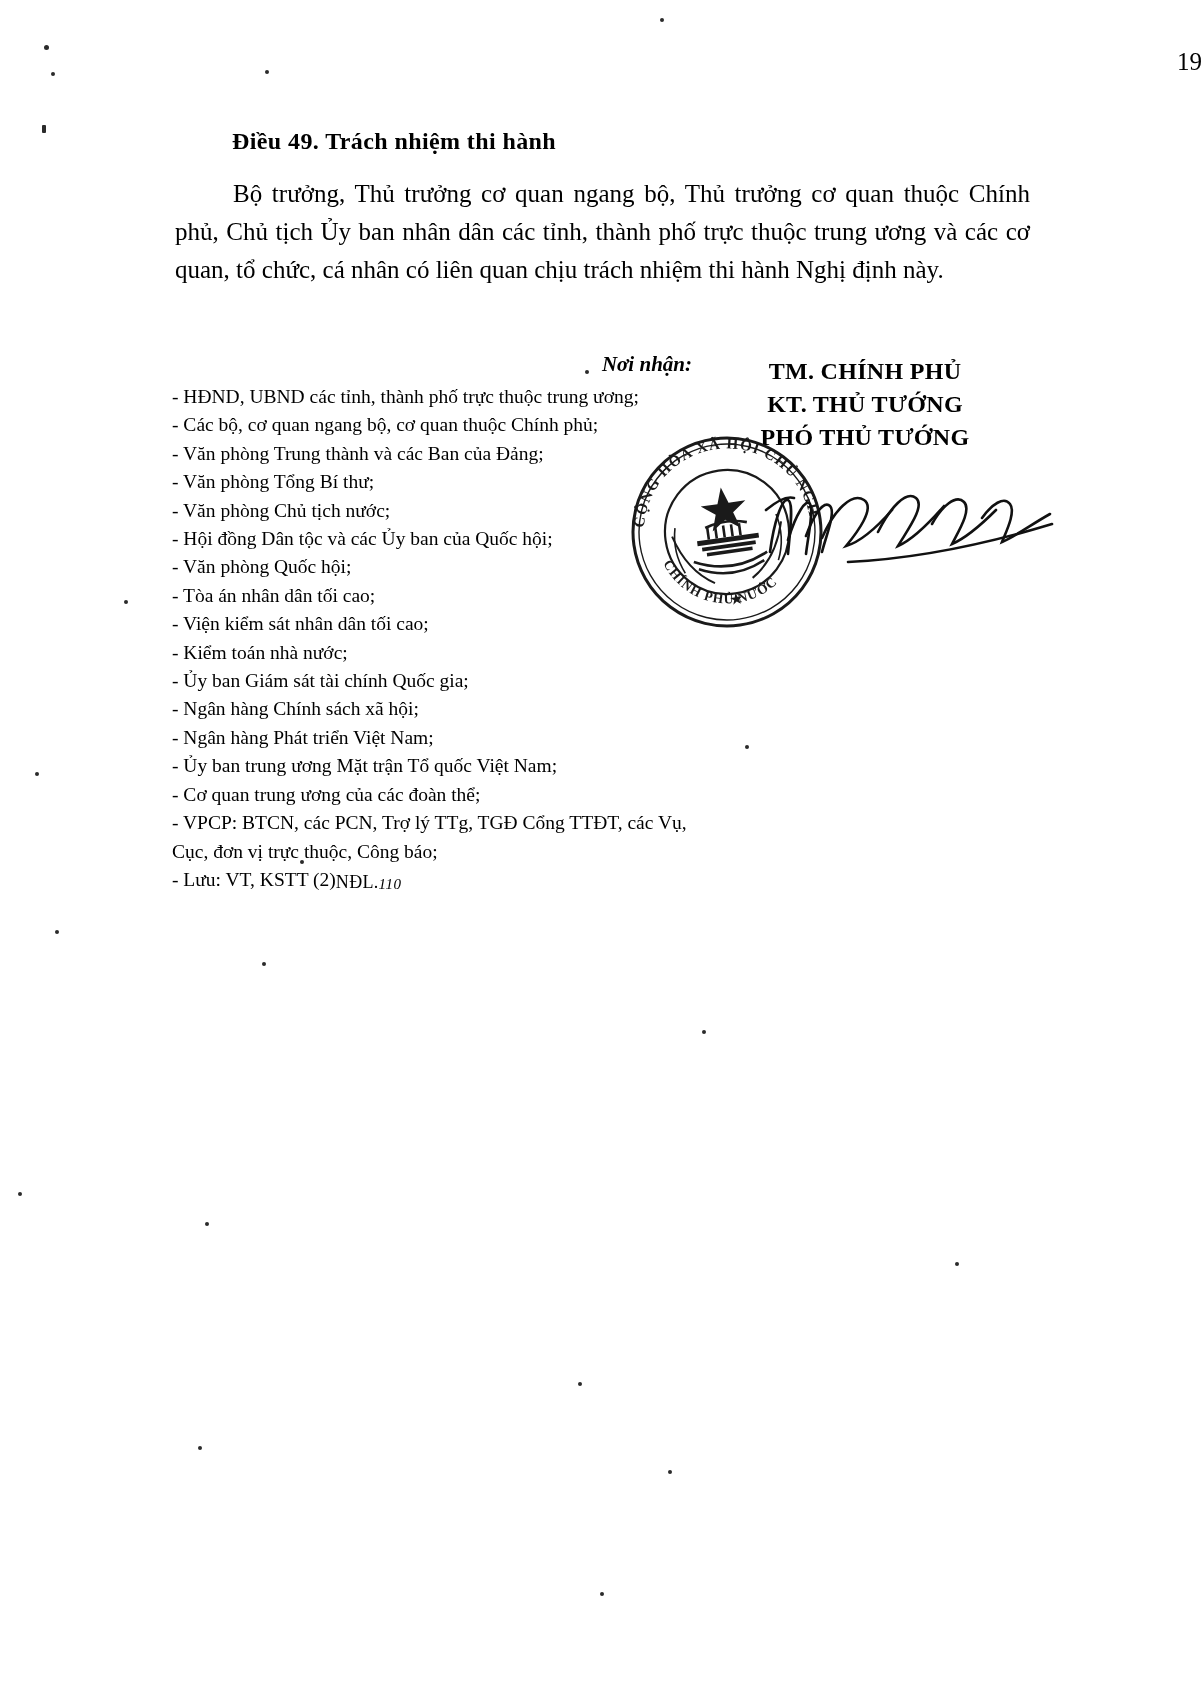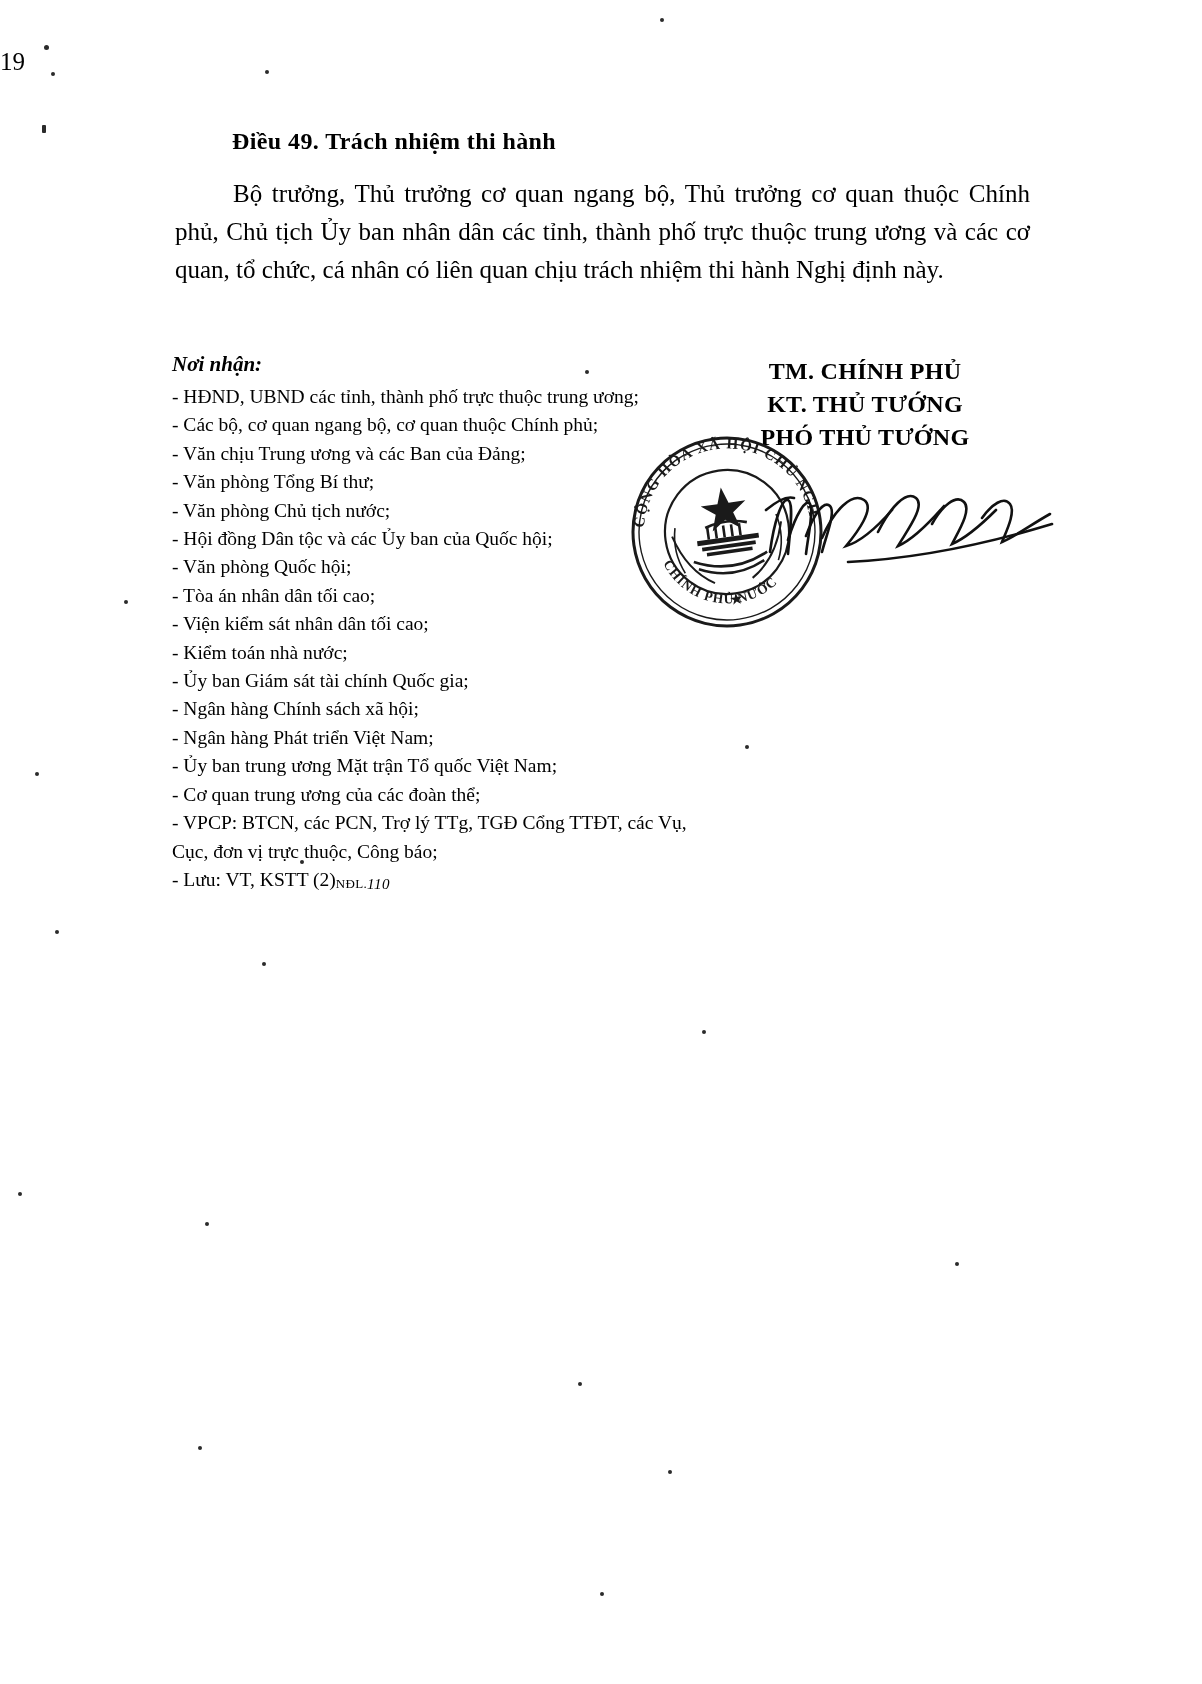--- a/index.html
+++ b/index.html
@@ -15,21 +15,21 @@
     color: #000000;
     overflow: hidden;
   }
 
   
   .page-number {
     position: absolute;
     top: 48px;
     left: 0;
     width: 1202px;
-    text-align: left;
+    text-align: right;
     font-size: 25px;
     font-family: "Liberation Serif", serif;
   }
 
   
   .article-heading {
     position: absolute;
     top: 128px;
     left: 232px;
     font-size: 24px;
@@ -57,38 +57,39 @@
     top: 352px;
     left: 172px;
     width: 520px;
   }
   .recipients-title {
     font-style: italic;
     font-weight: bold;
     font-size: 21px;
     margin-bottom: 6px;
     font-family: "Liberation Serif", serif;
+    text-align: right;
   }
   .recipients-list {
     list-style: none;
     margin: 0;
     padding: 0;
     font-size: 19.5px;
     line-height: 28.4px;
     font-family: "Liberation Serif", serif;
   }
   .recipients-list li {
     white-space: nowrap;
   }
   .recipients-list li.wrapped {
     white-space: normal;
     line-height: 28.4px;
   }
   .archive-sub {
-    font-size: 13px;
+    font-size: 18px;
     vertical-align: -2px;
     letter-spacing: 0.3px;
   }
   .archive-hand {
     font-size: 15px;
     font-style: italic;
     vertical-align: -3px;
     letter-spacing: 0.5px;
   }
 
@@ -142,21 +143,21 @@
 
 <div class="article-heading">Điều 49. Trách nhiệm thi hành</div>
 
 <div class="body-paragraph">Bộ trưởng, Thủ trưởng cơ quan ngang bộ, Thủ trưởng cơ quan thuộc Chính phủ, Chủ tịch Ủy ban nhân dân các tỉnh, thành phố trực thuộc trung ương và các cơ quan, tổ chức, cá nhân có liên quan chịu trách nhiệm thi hành Nghị định này.</div>
 
 <div class="recipients">
   <div class="recipients-title">Nơi nhận:</div>
   <ul class="recipients-list">
     <li>- HĐND, UBND các tỉnh, thành phố trực thuộc trung ương;</li>
     <li>- Các bộ, cơ quan ngang bộ, cơ quan thuộc Chính phủ;</li>
-    <li>- Văn chịu Trung ương và các Ban của Đảng;</li>
+    <li>- Văn phòng Trung thành và các Ban của Đảng;</li>
     <li>- Văn phòng Tổng Bí thư;</li>
     <li>- Văn phòng Chủ tịch nước;</li>
     <li>- Hội đồng Dân tộc và các Ủy ban của Quốc hội;</li>
     <li>- Văn phòng Quốc hội;</li>
     <li>- Tòa án nhân dân tối cao;</li>
     <li>- Viện kiểm sát nhân dân tối cao;</li>
     <li>- Kiểm toán nhà nước;</li>
     <li>- Ủy ban Giám sát tài chính Quốc gia;</li>
     <li>- Ngân hàng Chính sách xã hội;</li>
     <li>- Ngân hàng Phát triển Việt Nam;</li>

